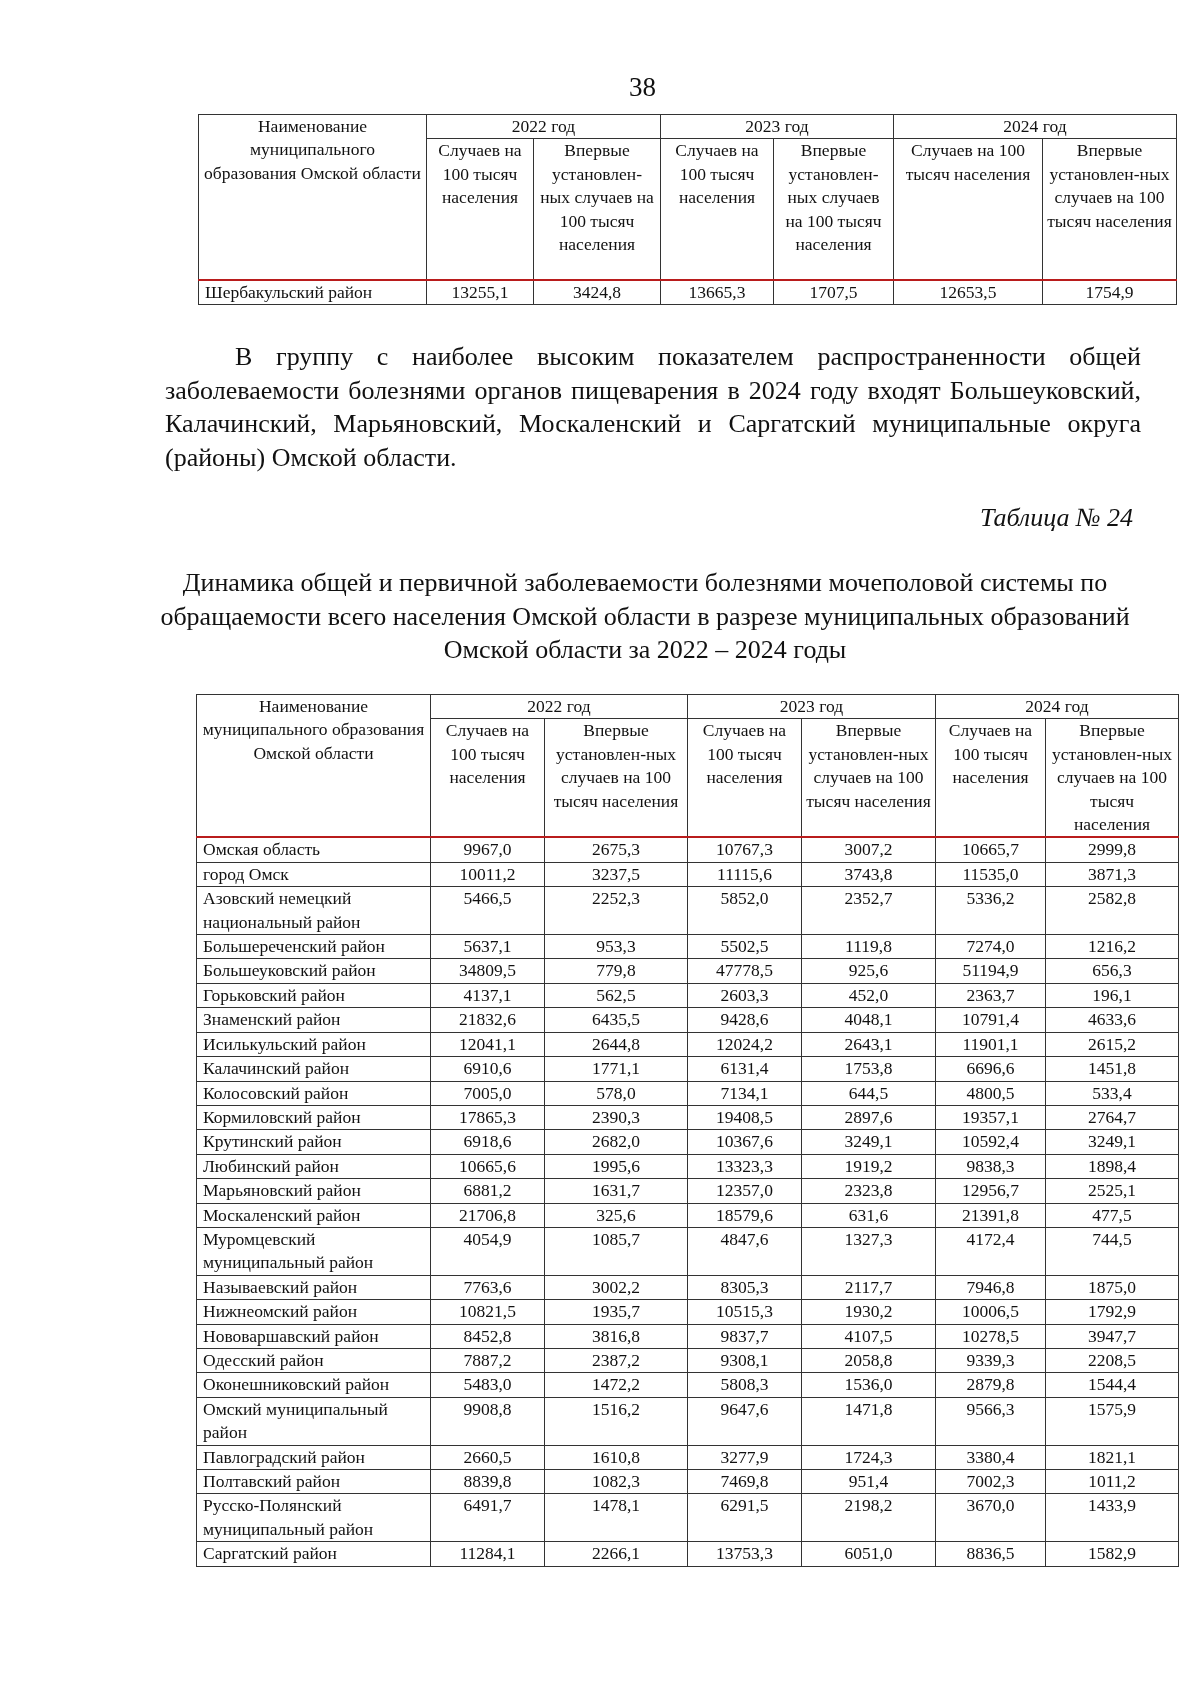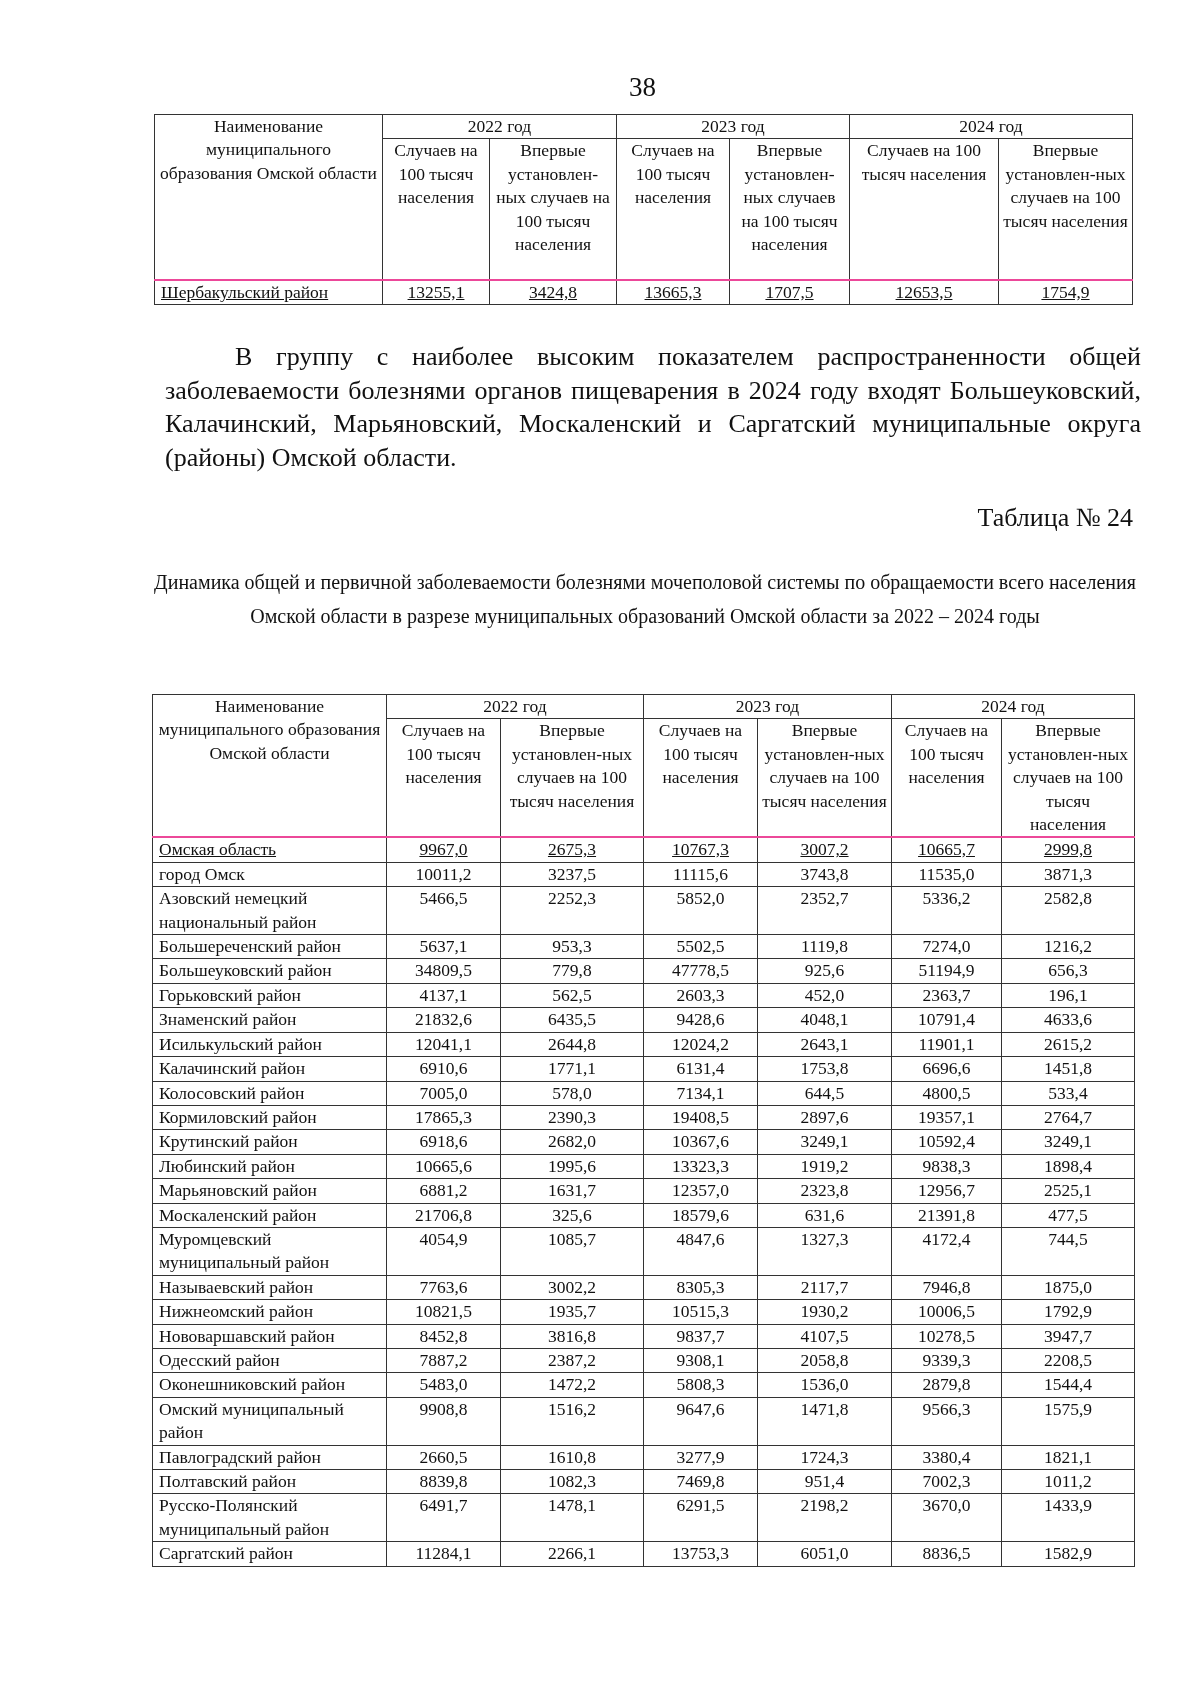--- a/index.html
+++ b/index.html
@@ -3,29 +3,29 @@
 <meta charset="utf-8">
 <style>
   html, body { margin: 0; padding: 0; background: #ffffff; }
   body { width: 1200px; height: 1697px; position: relative; overflow: hidden;
          font-family: "Liberation Serif", "DejaVu Serif", serif; color: #111; }
   .abs { position: absolute; }
   #page-number { left: 0; width: 1285px; top: 72px; text-align: center; font-size: 27px; line-height: 30px; }
   .para { left: 165px; width: 976px; top: 340px; font-size: 26px; line-height: 33.5px;
           text-align: justify; text-align-last: left; }
   .para .indent { display: inline-block; width: 70px; }
-  #table-caption { left: 157px; width: 976px; top: 502px; text-align: right; font-size: 26px; line-height: 32px; }
-  #table-title { left: 150px; width: 990px; top: 566px; text-align: center; font-size: 20px; line-height: 33.5px; }
-
-  table.dt { position: absolute; border-collapse: collapse; table-layout: fixed; }
+  #table-caption { left: 157px; width: 976px; top: 502px; text-align: right; font-size: 26px; line-height: 32px; font-style: italic; }
+  #table-title { left: 150px; width: 990px; top: 566px; text-align: center; font-size: 26px; line-height: 33.5px; }
+
+  table.dt { position: absolute; border-collapse: collapse; table-layout: fixed; margin-left: 44px; }
   table.dt td, table.dt th { border: 1.3px solid #333; padding: 0 4px; font-weight: normal;
           font-size: 17.5px; line-height: 23.4px; vertical-align: top; text-align: center; overflow: hidden; }
   table.dt td.name { text-align: left; padding-left: 6px; }
   table.dt th.hdr { line-height: 23.4px; }
-  table.dt tr.thick td { border-top: 2px solid #ec4899; text-decoration: underline; }
+  table.dt tr.thick td { border-top: 2px solid #b91c1c; }
 
   #table-prev { left: 154px; top: 114px; width: 978px; }
   #table-main { left: 152px; top: 694px; width: 982px; }
 </style>
 </head>
 <body>
 
 <div id="page-number" class="abs">38</div>
 
 <table id="table-prev" class="dt">

